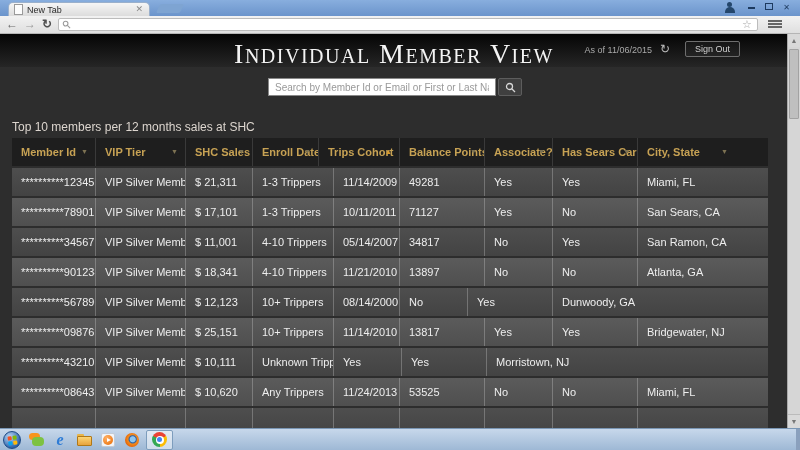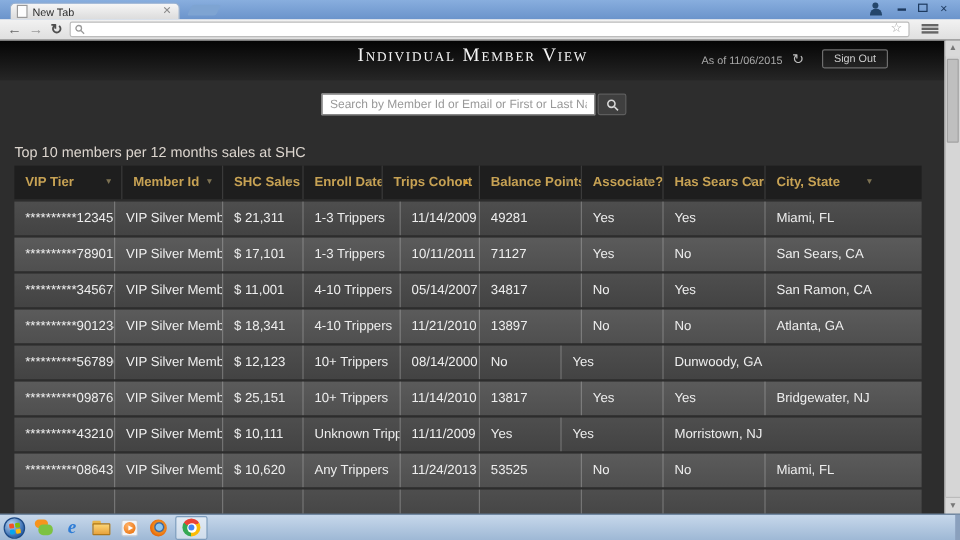--- a/index.html
+++ b/index.html
@@ -37,21 +37,21 @@
   .star{position:absolute;left:742px;top:1px;font-size:11px;color:#a8a8a8;line-height:15px;}
   .menu-icon{position:absolute;left:768px;top:4px;width:14px;}
   .menu-icon .bar{height:2px;background:#666;margin-bottom:1px;}
 
   
   .page{position:absolute;left:0;top:34px;width:788px;height:394px;background:#2d2d2d;overflow:hidden;}
   .page-header{position:absolute;left:0;top:0;width:788px;height:33px;
                background:linear-gradient(180deg,#050505,#262626);}
   .page-title{position:absolute;left:0;top:4px;width:788px;text-align:center;
               font-family:"Liberation Serif",serif;font-variant:small-caps;
-              font-size:16px;letter-spacing:1.5px;color:#f4f4f4;}
+              font-size:28px;letter-spacing:1.5px;color:#f4f4f4;}
   .as-of{position:absolute;right:136px;top:11px;font-size:9px;color:#a9a9a9;}
   .refresh-icon{position:absolute;right:118px;top:8px;font-size:12px;color:#bdbdbd;}
   .signout{position:absolute;right:48px;top:7px;font-size:9px;color:#cfcfcf;
            border:1px solid #6e6e6e;border-radius:2px;padding:2px 9px;background:rgba(255,255,255,0.04);}
 
   .search-row{position:absolute;left:0;top:44px;width:788px;height:20px;}
   .search-input{position:absolute;left:268px;top:0;width:228px;height:18px;box-sizing:border-box;
                 border:1px solid #888;background:#fff;font-size:10px;padding:0 6px;color:#333;}
   .search-input::placeholder{color:#999;}
   .search-btn{position:absolute;left:498px;top:0;width:24px;height:18px;background:#3f3f3f;
@@ -181,22 +181,22 @@
           <circle cx="4.5" cy="4.5" r="3" fill="none" stroke="#d8d8d8" stroke-width="1.3"></circle>
           <line x1="7" y1="7" x2="10" y2="10" stroke="#d8d8d8" stroke-width="1.3"></line>
         </svg>
       </div>
     </div>
 
     <div class="caption">Top 10 members per 12 months sales at SHC</div>
 
     <div class="table">
       <div class="thead">
+          <div class="th c0 col0"><span>Member Id</span><span class="caret">▼</span></div>
           <div class="th c1 col1"><span>VIP Tier</span><span class="caret">▼</span></div>
-          <div class="th c0 col0"><span>Member Id</span><span class="caret">▼</span></div>
           <div class="th c2 col2"><span>SHC Sales $</span><span class="caret">▼</span></div>
           <div class="th c4 col4"><span>Enroll Date</span><span class="caret">▼</span></div>
           <div class="th c3 col3"><span>Trips Cohort</span><span class="caret active">▲</span></div>
           <div class="th c5 col5"><span>Balance Points</span><span class="caret">▼</span></div>
           <div class="th c6 col6"><span>Associate?</span><span class="caret">▼</span></div>
           <div class="th c7 col7"><span>Has Sears Card?</span><span class="caret">▼</span></div>
           <div class="th c8 col8"><span>City, State</span><span class="caret">▼</span></div>
         </div>
       <div class="tbody">
           <div class="tr odd">
@@ -262,21 +262,20 @@
             <div class="td c5">13817</div>
             <div class="td c6">Yes</div>
             <div class="td c7">Yes</div>
             <div class="td c8">Bridgewater, NJ</div>
           </div>
           <div class="tr odd">
             <div class="td c0">**********432109</div>
             <div class="td c1">VIP Silver Member</div>
             <div class="td c2">$ 10,111</div>
             <div class="td c3">Unknown Trippers</div>
-            <div class="td c4">11/11/2009</div>
             <div class="td c6">Yes</div>
             <div class="td c7">Yes</div>
             <div class="td c8">Morristown, NJ</div>
           </div>
           <div class="tr even">
             <div class="td c0">**********086431</div>
             <div class="td c1">VIP Silver Member</div>
             <div class="td c2">$ 10,620</div>
             <div class="td c3">Any Trippers</div>
             <div class="td c4">11/24/2013</div>

